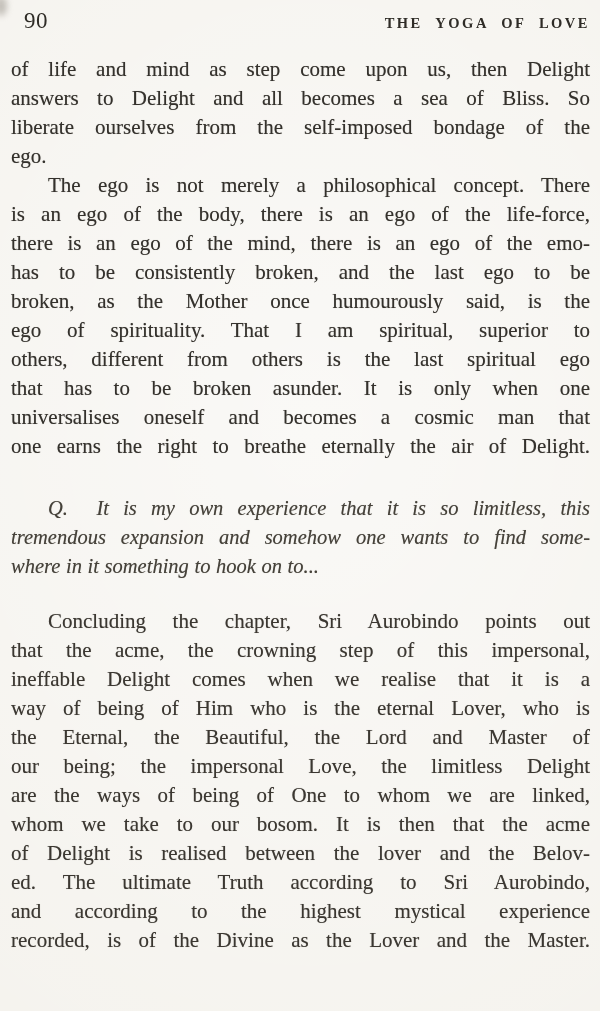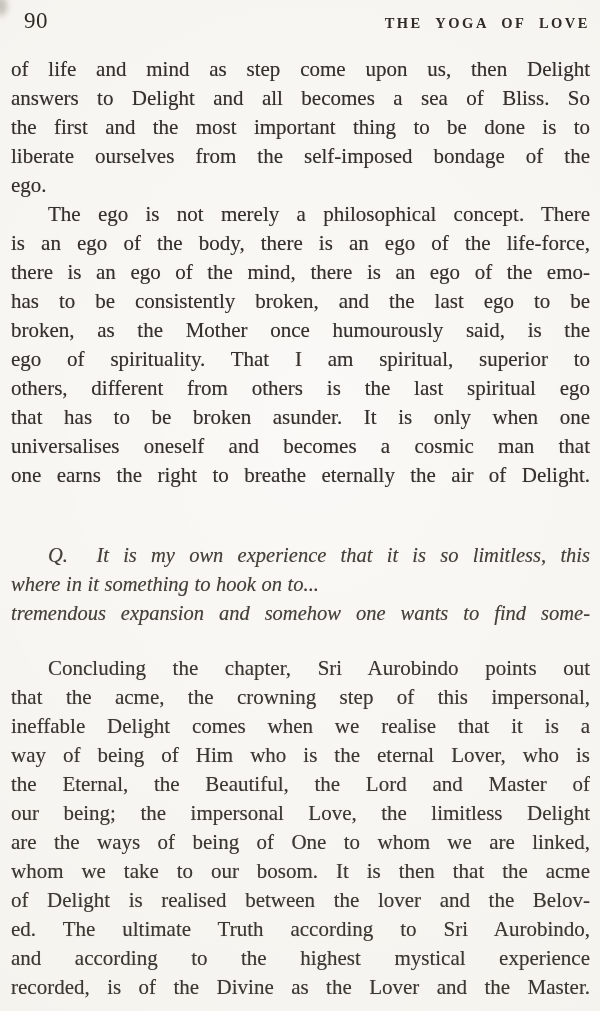--- a/index.html
+++ b/index.html
@@ -46,21 +46,21 @@
     word-spacing: 0.5px;
     text-shadow: 0 0 0.7px rgba(52,49,44,0.45);
   }
   .line.indent { padding-left: 37px; }
   .line.last { text-align-last: left; }
   .para.italic .line {
     font-style: italic;
     font-size: 20.5px;
     color: #454139;
   }
-  .para[data-name="question-paragraph"] { margin-top: 51px; }
+  .para[data-name="question-paragraph"] { margin-top: 33px; }
   .para[data-name="paragraph-conclusion"] { margin-top: 26px; }
   .para[data-name="paragraph-conclusion"] .line { color: #3b3731; }
   .corner-smudge {
     position: absolute;
     left: -5px;
     top: -4px;
     width: 12px;
     height: 20px;
     background: #9a958c;
     border-radius: 50%;
@@ -74,40 +74,39 @@
 <div class="page" data-name="book-page">
   <div class="corner-smudge" data-name="scan-smudge-artifact"></div>
   <div class="header" data-name="page-header">
     <span class="page-number" data-name="page-number">90</span>
     <span class="running-title" data-name="running-title">THE YOGA OF LOVE</span>
   </div>
   <div class="body-text" data-name="page-body">
       <div class="para roman" data-name="paragraph-continuation">
         <div class="line" data-name="text-line">of life and mind as step come upon us, then Delight</div>
         <div class="line" data-name="text-line">answers to Delight and all becomes a sea of Bliss. So</div>
-        <div class="line" data-name="text-line">the first and the most important thing to be done is to</div>
         <div class="line" data-name="text-line">liberate ourselves from the self-imposed bondage of the</div>
         <div class="line last" data-name="text-line">ego.</div>
       </div>
       <div class="para roman" data-name="paragraph-ego">
         <div class="line indent" data-name="text-line">The ego is not merely a philosophical concept. There</div>
         <div class="line" data-name="text-line">is an ego of the body, there is an ego of the life-force,</div>
         <div class="line" data-name="text-line">there is an ego of the mind, there is an ego of the emo-</div>
         <div class="line" data-name="text-line">has to be consistently broken, and the last ego to be</div>
         <div class="line" data-name="text-line">broken, as the Mother once humourously said, is the</div>
         <div class="line" data-name="text-line">ego of spirituality. That I am spiritual, superior to</div>
         <div class="line" data-name="text-line">others, different from others is the last spiritual ego</div>
         <div class="line" data-name="text-line">that has to be broken asunder. It is only when one</div>
         <div class="line" data-name="text-line">universalises oneself and becomes a cosmic man that</div>
         <div class="line" data-name="text-line">one earns the right to breathe eternally the air of Delight.</div>
       </div>
       <div class="para italic" data-name="question-paragraph">
         <div class="line indent" data-name="text-line">Q.&nbsp;&nbsp;It is my own experience that it is so limitless, this</div>
+        <div class="line" data-name="text-line">tremendous expansion and somehow one wants to find some-</div>
         <div class="line last" data-name="text-line">where in it something to hook on to...</div>
-        <div class="line" data-name="text-line">tremendous expansion and somehow one wants to find some-</div>
       </div>
       <div class="para roman" data-name="paragraph-conclusion">
         <div class="line indent" data-name="text-line">Concluding the chapter, Sri Aurobindo points out</div>
         <div class="line" data-name="text-line">that the acme, the crowning step of this impersonal,</div>
         <div class="line" data-name="text-line">ineffable Delight comes when we realise that it is a</div>
         <div class="line" data-name="text-line">way of being of Him who is the eternal Lover, who is</div>
         <div class="line" data-name="text-line">the Eternal, the Beautiful, the Lord and Master of</div>
         <div class="line" data-name="text-line">our being; the impersonal Love, the limitless Delight</div>
         <div class="line" data-name="text-line">are the ways of being of One to whom we are linked,</div>
         <div class="line" data-name="text-line">whom we take to our bosom. It is then that the acme</div>

